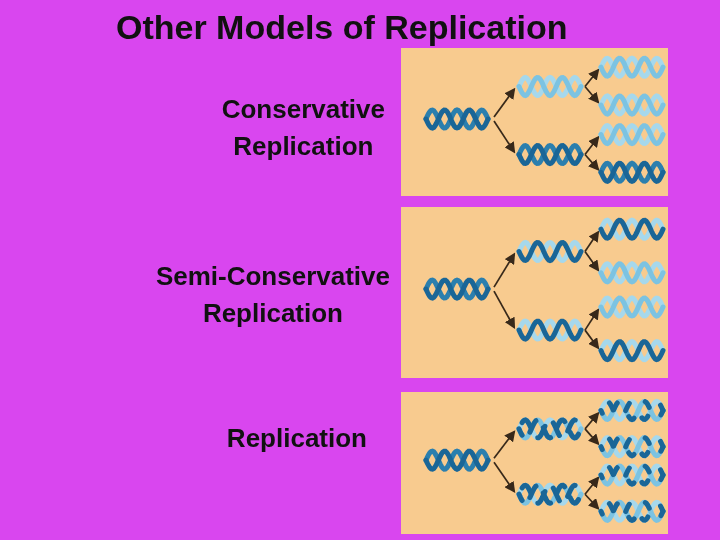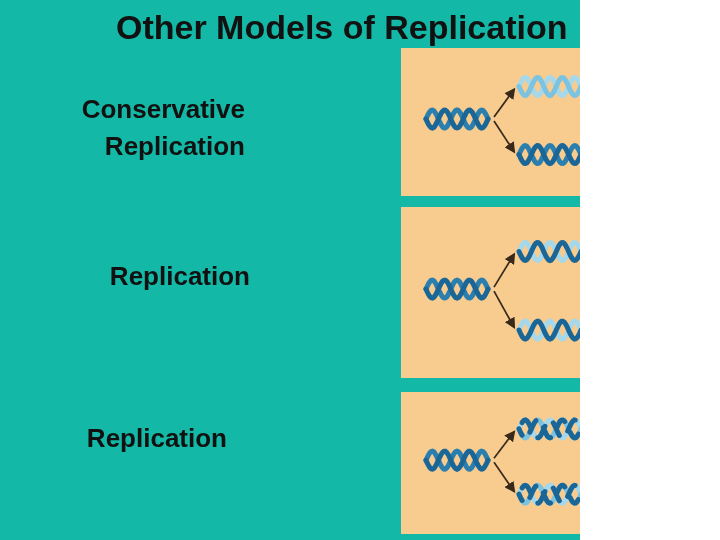--- a/index.html
+++ b/index.html
@@ -1,38 +1,38 @@
 <!DOCTYPE html>
 <html><head>
 <meta charset="utf-8">
 <style>
   html, body { margin: 0; padding: 0; }
   .slide {
     position: relative;
-    width: 580px;
+    width: 720px;
     height: 540px;
-    background: #14b8a6;
+    background: #d946ef;
     overflow: hidden;
     font-family: "Liberation Sans", sans-serif;
   }
   .title {
     position: absolute;
     left: 116px;
     top: 8px;
     margin: 0;
     font-size: 34px;
     font-weight: 700;
     letter-spacing: 0px;
     color: #111111;
     z-index: 1;
     white-space: nowrap;
   }
   .model-label {
     position: absolute;
-    text-align: right;
+    text-align: center;
     font-size: 26px;
     font-weight: 700;
     color: #111111;
     line-height: 37px;
     z-index: 1;
     white-space: nowrap;
   }
   .model-label .label-line { display: block; }
   .model-label-0 { top: 91px;  right: 335px; }
   .model-label-1 { top: 258px; right: 330px; }
@@ -54,20 +54,21 @@
 <div class="slide">
 
   <h1 class="title">Other Models of Replication</h1>
 
   <div class="model-label model-label-0">
     <span class="label-line">Conservative</span>
     <span class="label-line">Replication</span>
   </div>
 
   <div class="model-label model-label-1">
+    <span class="label-line">Semi-Conservative</span>
     <span class="label-line">Replication</span>
   </div>
 
   <div class="model-label model-label-2">
     <span class="label-line">Replication</span>
   </div>
 
   <div class="panel panel-0" style="background: rgb(248, 203, 143);">
       <svg viewBox="0 0 267 148">
         <defs>

